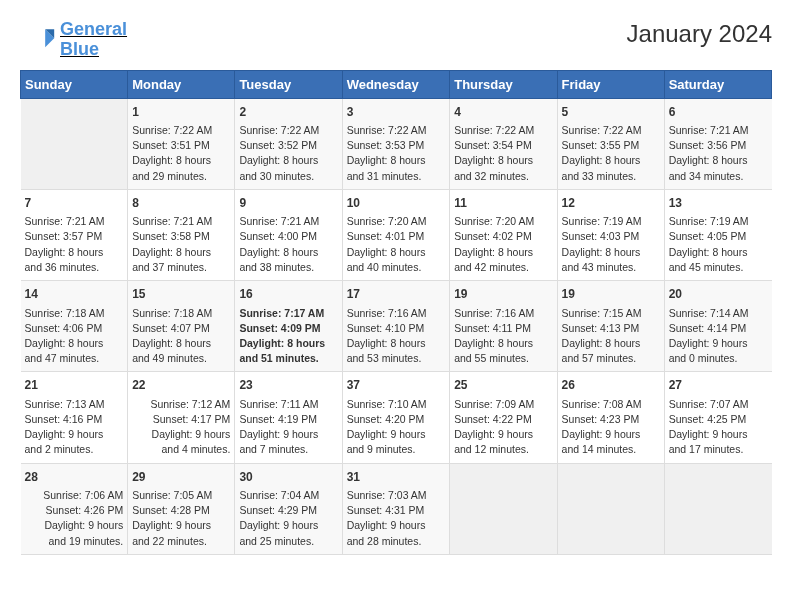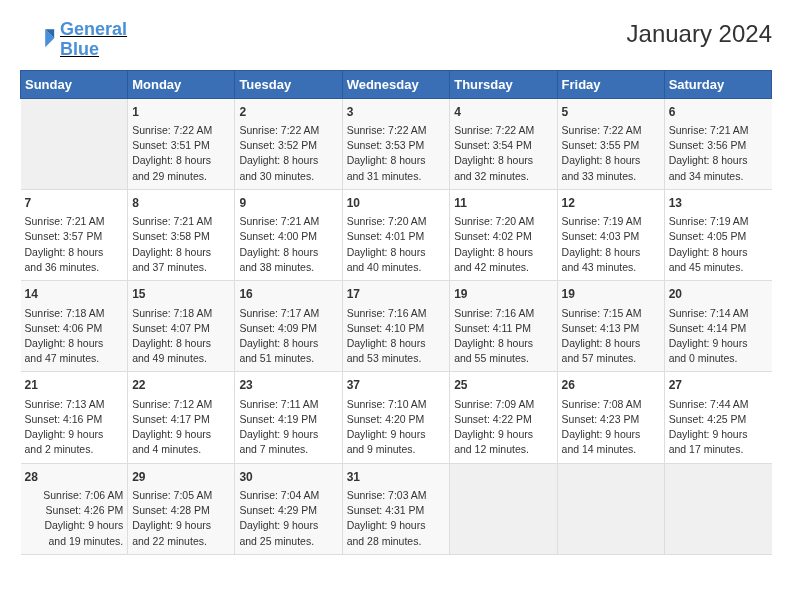--- a/index.html
+++ b/index.html
@@ -231,21 +231,21 @@
         </td>
         <td>
           <span class="day-num">15</span>
           <div class="day-info" style="white-space: pre-line;">Sunrise: 7:18 AM
 Sunset: 4:07 PM
 Daylight: 8 hours
 and 49 minutes.</div>
         </td>
         <td>
           <span class="day-num">16</span>
-          <div class="day-info" style="white-space: pre-line;">Sunrise: 7:17 AM
+          <div class="day-info" style="white-space: pre-line; font-weight: bold;">Sunrise: 7:17 AM
 Sunset: 4:09 PM
 Daylight: 8 hours
 and 51 minutes.</div>
         </td>
         <td>
           <span class="day-num">17</span>
           <div class="day-info" style="white-space: pre-line;">Sunrise: 7:16 AM
 Sunset: 4:10 PM
 Daylight: 8 hours
 and 53 minutes.</div>
@@ -275,21 +275,21 @@
       <tr>
         <td>
           <span class="day-num">21</span>
           <div class="day-info" style="white-space: pre-line;">Sunrise: 7:13 AM
 Sunset: 4:16 PM
 Daylight: 9 hours
 and 2 minutes.</div>
         </td>
         <td>
           <span class="day-num">22</span>
-          <div class="day-info" style="white-space: pre-line;">Sunrise: 7:12 AM
+          <div class="day-info" style="white-space: pre-line; text-align: right;">Sunrise: 7:12 AM
 Sunset: 4:17 PM
 Daylight: 9 hours
 and 4 minutes.</div>
         </td>
         <td>
           <span class="day-num">23</span>
           <div class="day-info" style="white-space: pre-line;">Sunrise: 7:11 AM
 Sunset: 4:19 PM
 Daylight: 9 hours
 and 7 minutes.</div>
@@ -310,21 +310,21 @@
         </td>
         <td>
           <span class="day-num">26</span>
           <div class="day-info" style="white-space: pre-line;">Sunrise: 7:08 AM
 Sunset: 4:23 PM
 Daylight: 9 hours
 and 14 minutes.</div>
         </td>
         <td>
           <span class="day-num">27</span>
-          <div class="day-info" style="white-space: pre-line;">Sunrise: 7:44 AM
+          <div class="day-info" style="white-space: pre-line;">Sunrise: 7:07 AM
 Sunset: 4:25 PM
 Daylight: 9 hours
 and 17 minutes.</div>
         </td>
       </tr>
       <tr>
         <td>
           <span class="day-num">28</span>
           <div class="day-info" style="white-space: pre-line; text-align: right;">Sunrise: 7:06 AM
 Sunset: 4:26 PM

